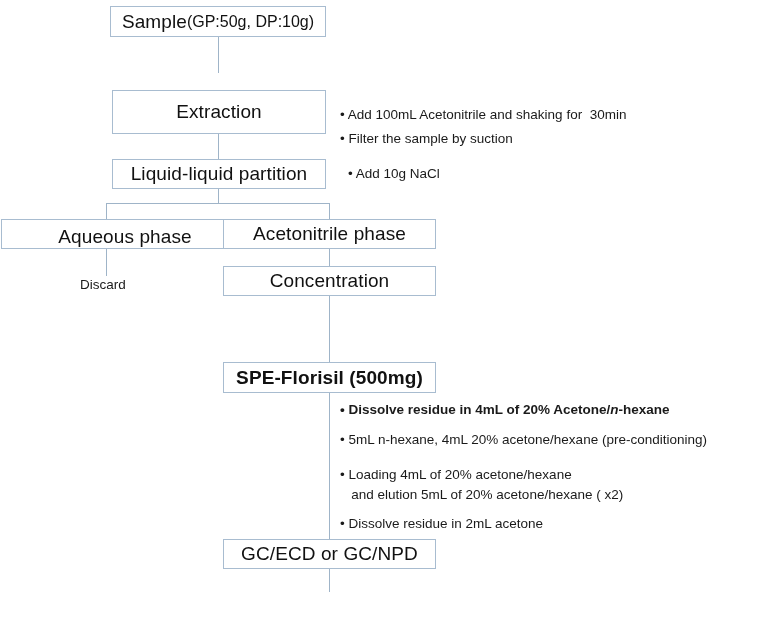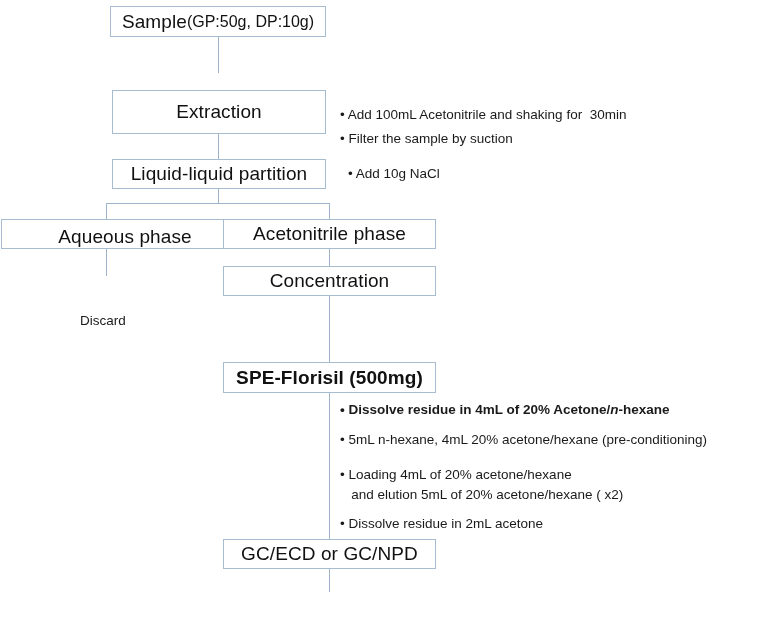--- a/index.html
+++ b/index.html
@@ -118,21 +118,21 @@
   <div class="box" style="left:223px; top:539px; width:213px; height:30px;">
     <span>GC/ECD or GC/NPD</span>
   </div>
 
 
   <div class="note" style="left:340px; top:106px;">• Add 100mL Acetonitrile and shaking for  30min</div>
   <div class="note" style="left:340px; top:130px;">• Filter the sample by suction</div>
 
   <div class="note" style="left:348px; top:165px;">• Add 10g NaCl</div>
 
-  <div class="plainlabel" style="left:80px; top:277px;margin-top:36px;">Discard</div>
+  <div class="plainlabel" style="left:80px; top:277px;">Discard</div>
 
   <div class="note" style="left:340px; top:401px;font-weight:bold;"><span>• Dissolve residue in 4mL of 20% Acetone/</span><span class="ital">n</span><span>-hexane</span></div>
 
   <div class="note" style="left:340px; top:431px;">• 5mL n-hexane, 4mL 20% acetone/hexane (pre-conditioning)</div>
 
   <div class="note" style="left:340px; top:466px;">• Loading 4mL of 20% acetone/hexane</div>
   <div class="note" style="left:340px; top:486px;">   and elution 5mL of 20% acetone/hexane ( x2)</div>
 
   <div class="note" style="left:340px; top:515px;">• Dissolve residue in 2mL acetone</div>
 

